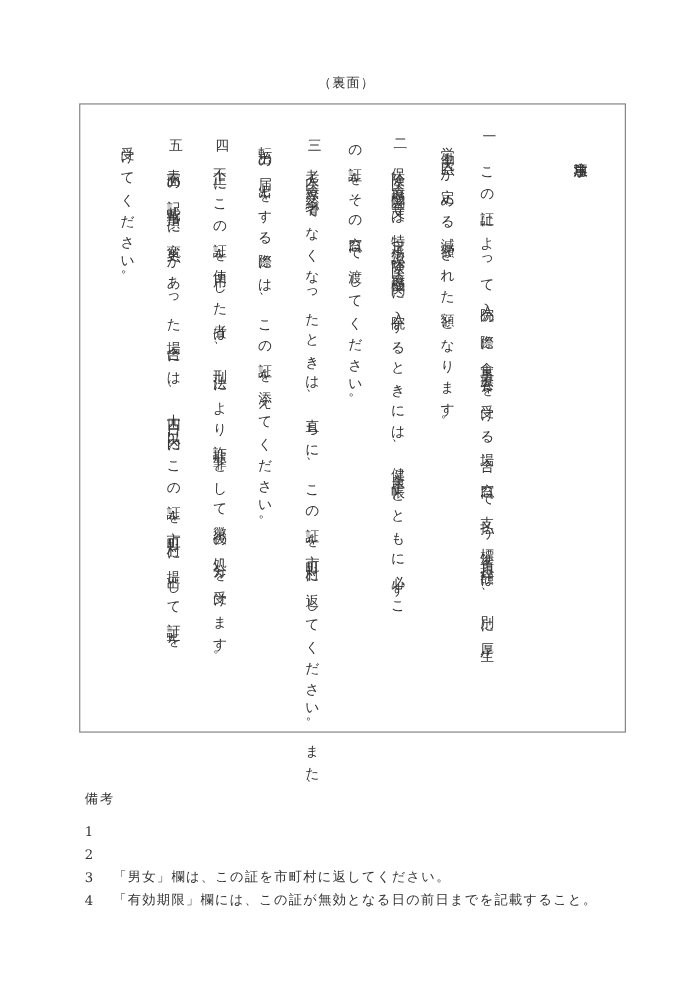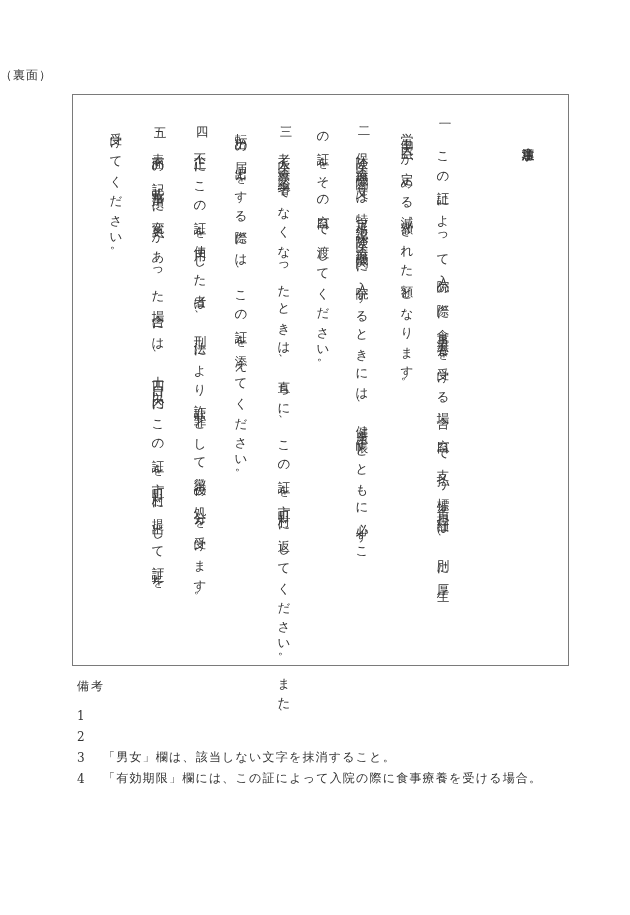--- a/index.html
+++ b/index.html
@@ -3,41 +3,41 @@
 <meta charset="utf-8">
 <style>
   html, body { margin: 0; padding: 0; background: #ffffff; }
   body {
     width: 630px; height: 915px; position: relative; overflow: hidden;
     font-family: "DejaVu Serif", "Liberation Serif", serif;
     color: #333333;
   }
   .page-label {
     position: absolute; top: 67px; left: 0; width: 630px;
-    font-size: 12px; letter-spacing: 1px;
+    text-align: center; font-size: 12px; letter-spacing: 1px;
   }
   .notice-box {
     position: absolute; left: 72px; top: 94px;
     width: 497px; height: 572px;
     border: 1.3px solid #7a7a7a; box-sizing: border-box;
   }
   .vcol {
     position: absolute;
     writing-mode: vertical-rl;
     font-size: 12.6px;
     line-height: 14px;
     letter-spacing: 5px;
     white-space: nowrap;
   }
   .vcol.title { letter-spacing: 1px; }
   .num { position: absolute; writing-mode: vertical-rl; font-size: 12.6px; }
   .remarks {
     position: absolute; left: 77px; top: 678px; font-size: 12px;
   }
-  .remarks-title { margin-bottom: 10px; letter-spacing: 2px; }
+  .remarks-title { margin-bottom: 10px; letter-spacing: 2px; margin-top: 40px; }
   .remark-row { display: flex; height: 21px; align-items: center; letter-spacing: 1.2px; }
   .remark-num { width: 26px; }
 </style>
 </head>
 <body>
 
 <div class="page-label">（裏面）</div>
 
 <div class="notice-box">
 
@@ -66,19 +66,19 @@
 <div class="remarks">
   <div class="remarks-title">備考</div>
   <div class="remark-row">
     <span class="remark-num">1</span>
   </div>
   <div class="remark-row">
     <span class="remark-num">2</span>
   </div>
   <div class="remark-row">
     <span class="remark-num">3</span>
-    <span>「男女」欄は、該当しない文字を抹消すること。</span>
+    <span>「男女」欄は、この証を市町村に返してください。</span>
   </div>
   <div class="remark-row">
     <span class="remark-num">4</span>
-    <span>「有効期限」欄には、この証によって入院の際に食事療養を受ける場合。</span>
+    <span>「有効期限」欄には、この証が無効となる日の前日までを記載すること。</span>
   </div>
 </div>
 
 </body></html>

